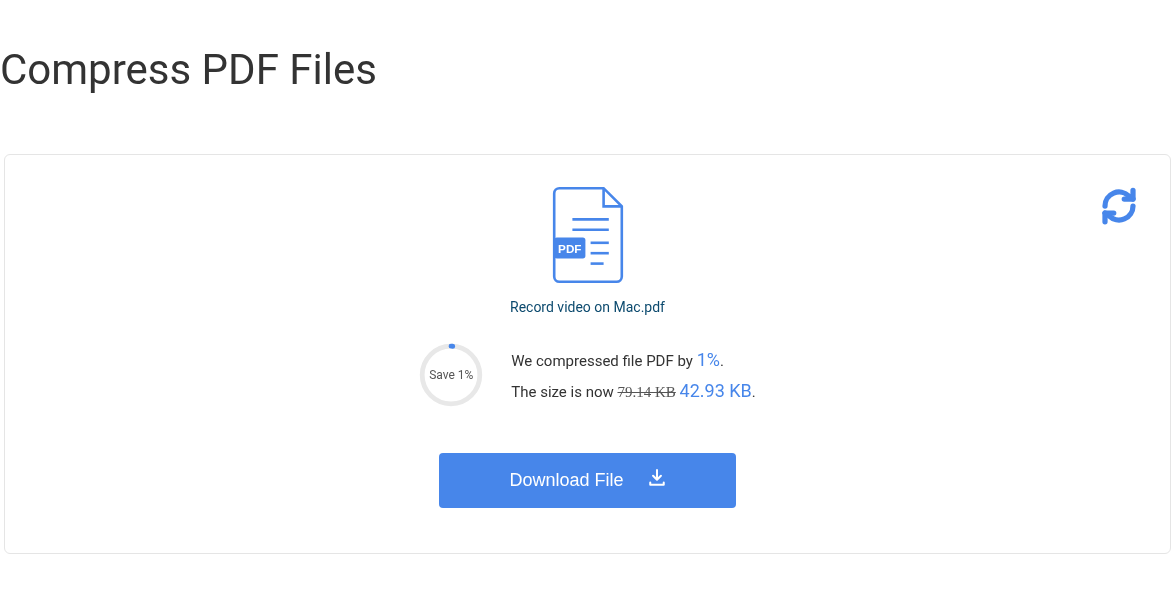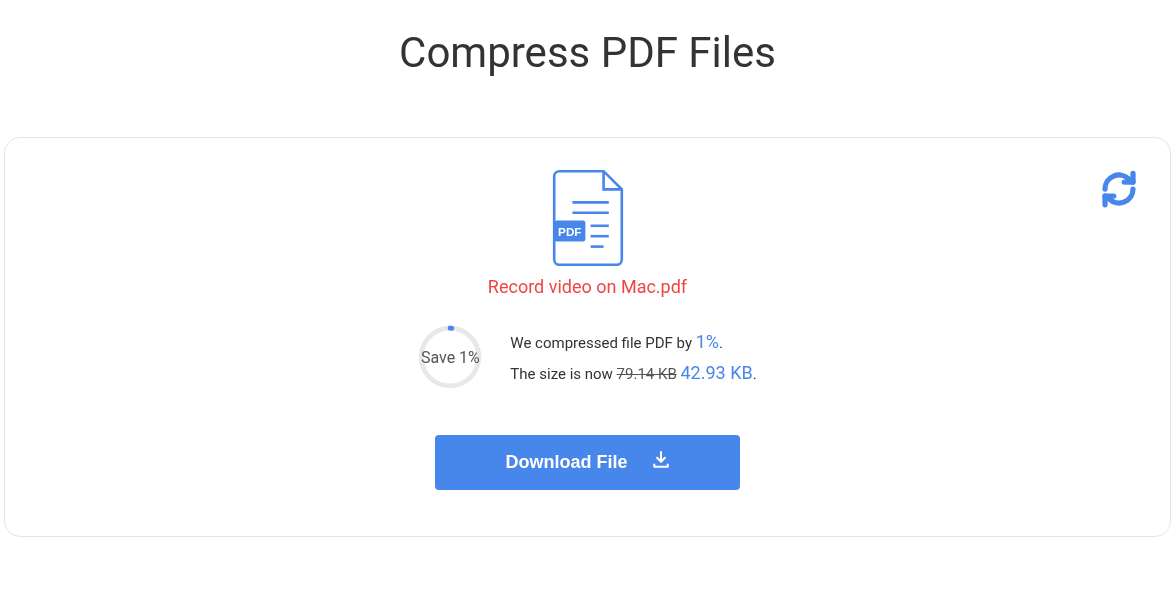--- a/index.html
+++ b/index.html
@@ -4,39 +4,39 @@
   <style>
     * { margin: 0; padding: 0; box-sizing: border-box; }
     body {
       font-family: -apple-system, BlinkMacSystemFont, "Segoe UI", Roboto, Arial, sans-serif;
       background: #fff;
       width: 1175px;
       height: 600px;
       overflow: hidden;
     }
     .header {
-      text-align: center;
-      padding-top: 28px;
+      text-align: left;
+      padding-top: 45px;
       padding-bottom: 20px;
     }
     .page-title {
       font-size: 42px;
       font-weight: 400;
       color: #333;
       margin-bottom: 22px;
     }
     .page-subtitle {
       font-size: 18px;
       font-weight: 400;
       color: #666;
     }
     .card {
       position: relative;
       border: 1px solid #e5e5e5;
-      border-radius: 16px;
+      border-radius: 6px;
       margin: 18px 4px 0 4px;
       padding: 24px 20px 40px 20px;
       text-align: center;
       min-height: 400px;
     }
     .refresh-btn {
       position: absolute;
       top: 30px;
       right: 30px;
       cursor: pointer;
@@ -48,23 +48,23 @@
     .pdf-icon-wrap {
       margin-top: 6px;
       display: flex;
       justify-content: center;
     }
     .pdf-icon-wrap svg {
       width: 78px;
       height: 100px;
     }
     .filename {
-      font-size: 18px;
-      color: #ef4444;
-      margin-top: 8px;
+      font-size: 14px;
+      color: #0c4a6e;
+      margin-top: 14px;
     }
     .stats-row {
       display: flex;
       align-items: center;
       justify-content: center;
       gap: 28px;
       margin-top: 26px;
     }
     .gauge-wrap {
       position: relative;
@@ -74,55 +74,55 @@
     .gauge-wrap svg {
       width: 64px;
       height: 64px;
       transform: rotate(-90deg);
     }
     .gauge-label {
       position: absolute;
       top: 50%;
       left: 50%;
       transform: translate(-50%, -50%);
-      font-size: 16px;
+      font-size: 12px;
       color: #555;
       white-space: nowrap;
     }
     .stats-text {
       text-align: left;
     }
     .stats-line {
       font-size: 15px;
       color: #333;
       line-height: 1.4;
       margin: 6px 0;
     }
     .highlight {
       color: #4786ea;
       font-size: 18px;
     }
     .strike {
       text-decoration: line-through;
       color: #555;
+      font-family: Liberation Serif, serif;
     }
     .download-btn {
       display: inline-flex;
       align-items: center;
       justify-content: center;
       gap: 24px;
       background: #4786ea;
       color: #fff;
       border: none;
       border-radius: 4px;
       font-size: 18px;
       padding: 16px 70px;
       margin-top: 44px;
       cursor: pointer;
-      font-weight: bold;
     }
     .download-btn svg {
       width: 18px;
       height: 18px;
     }
   </style>
 </head>
 <body>
 
 <div class="header">

